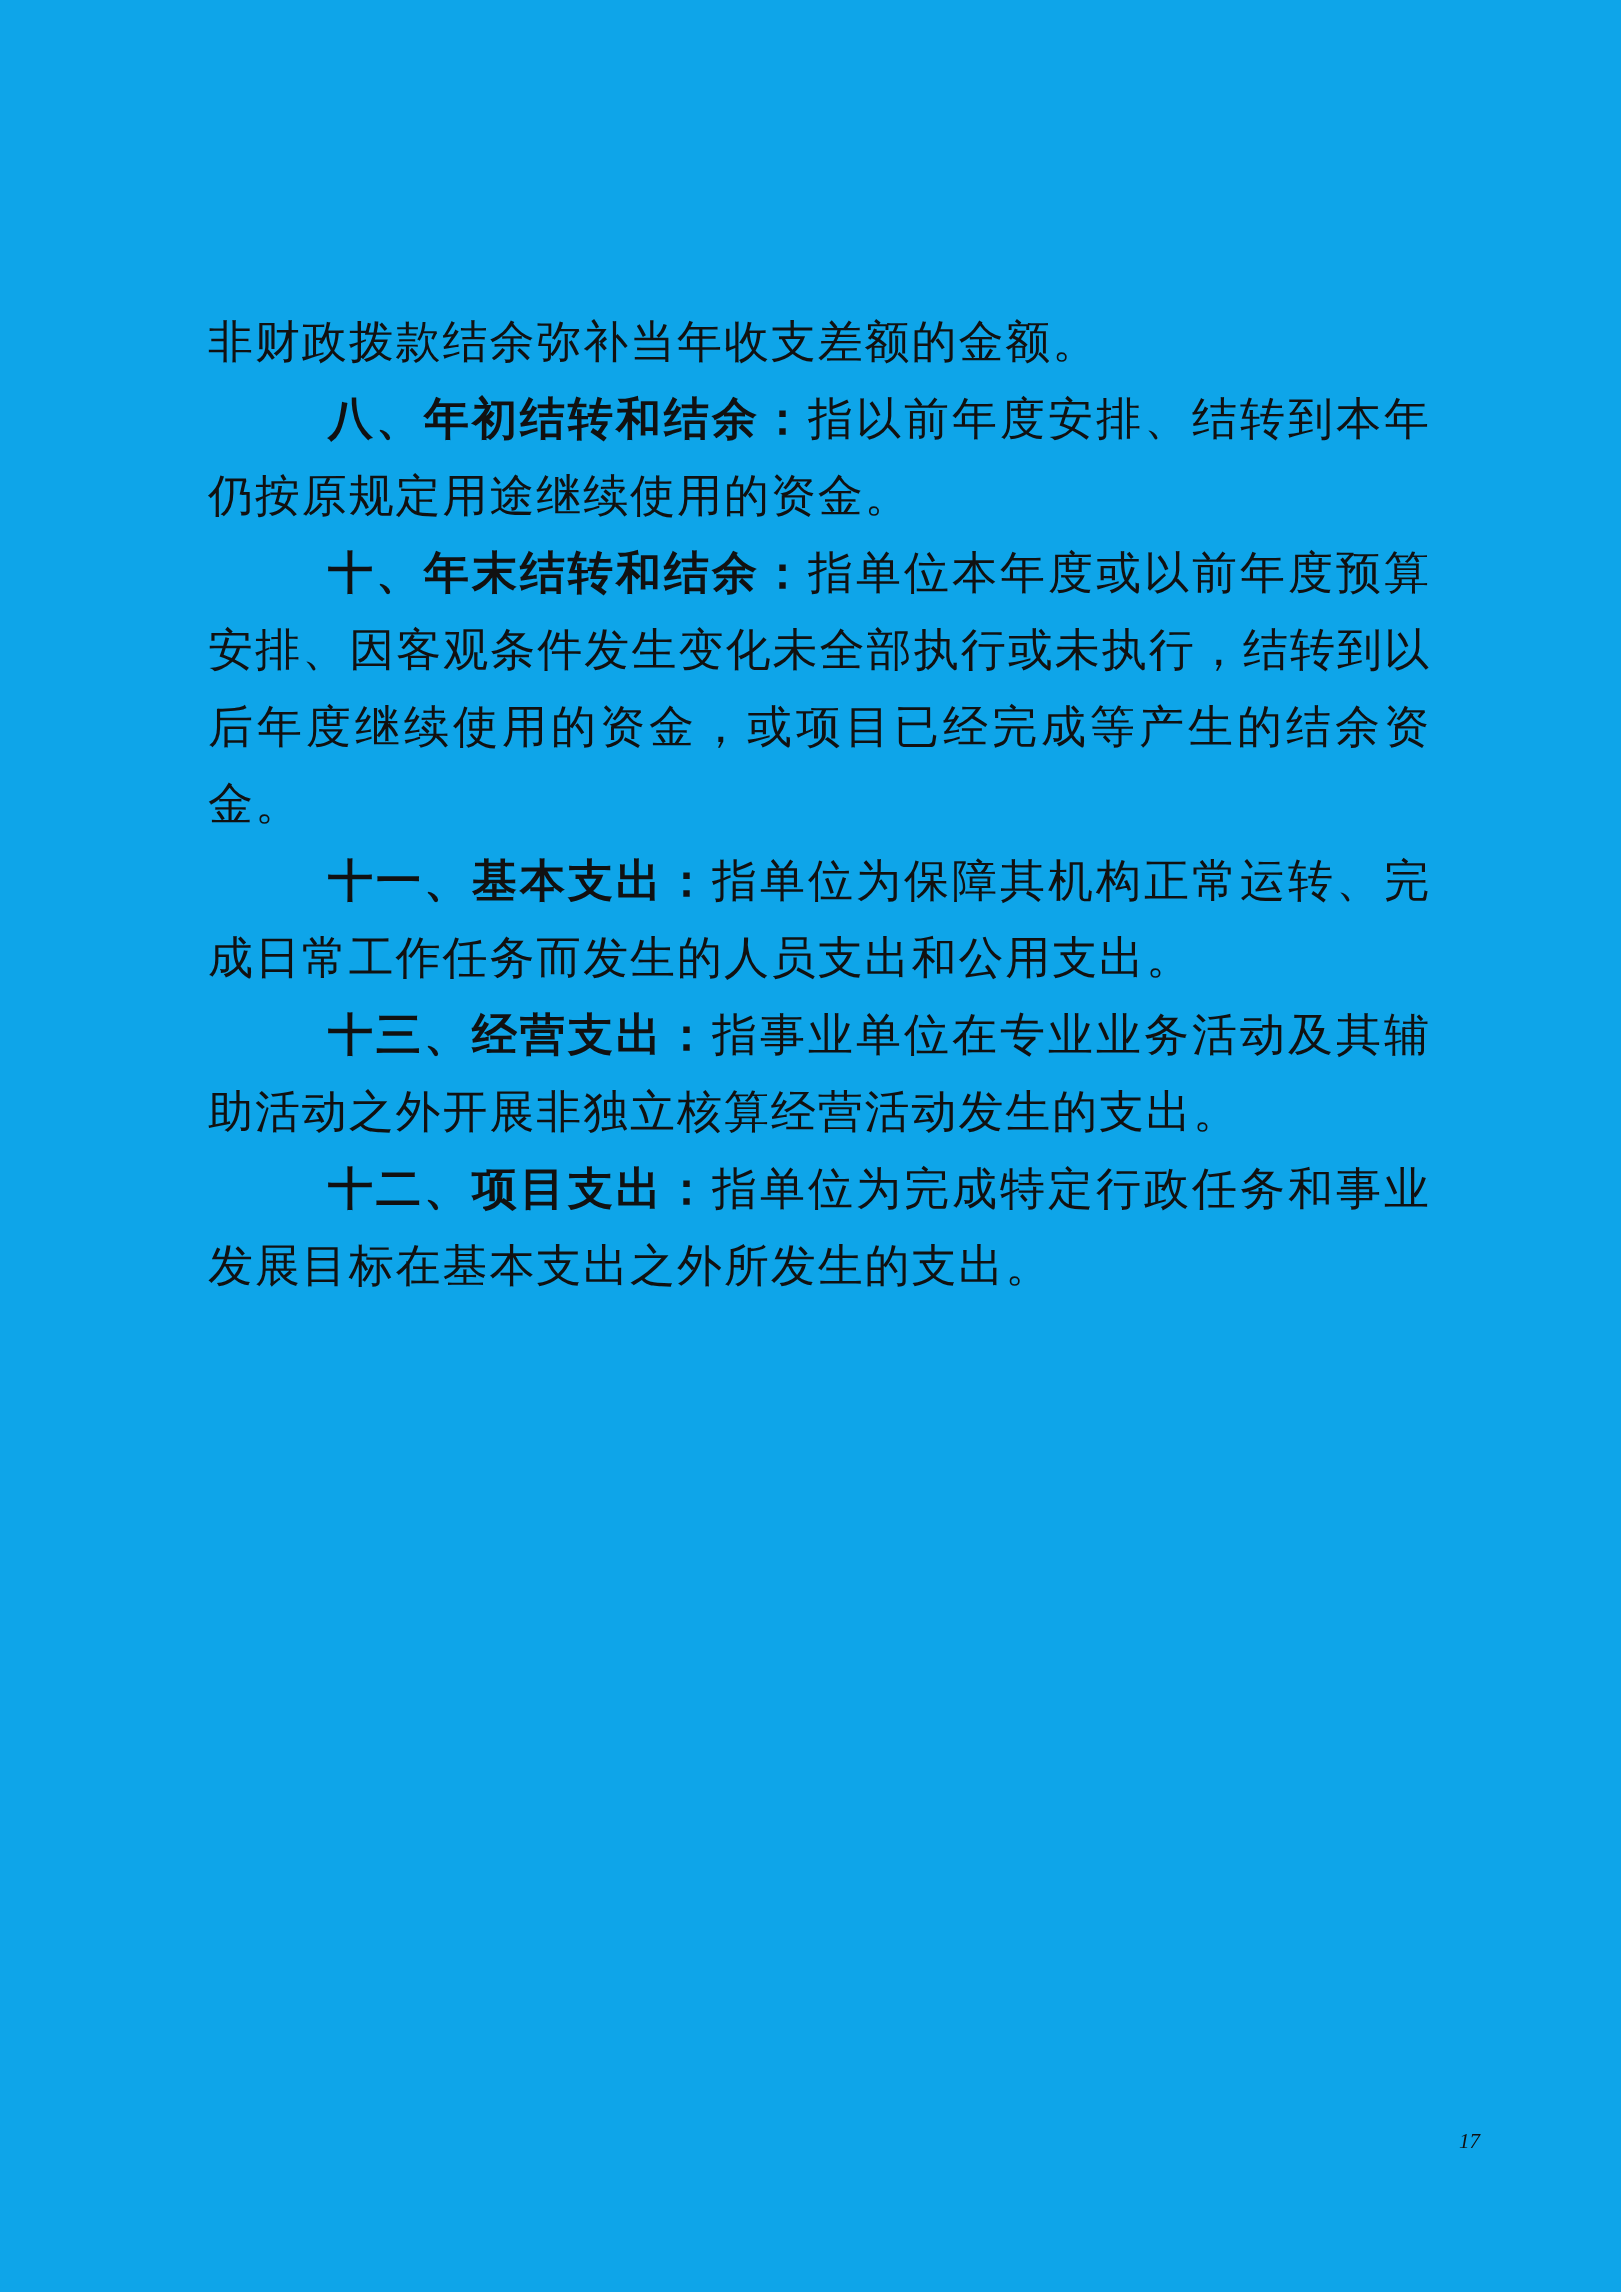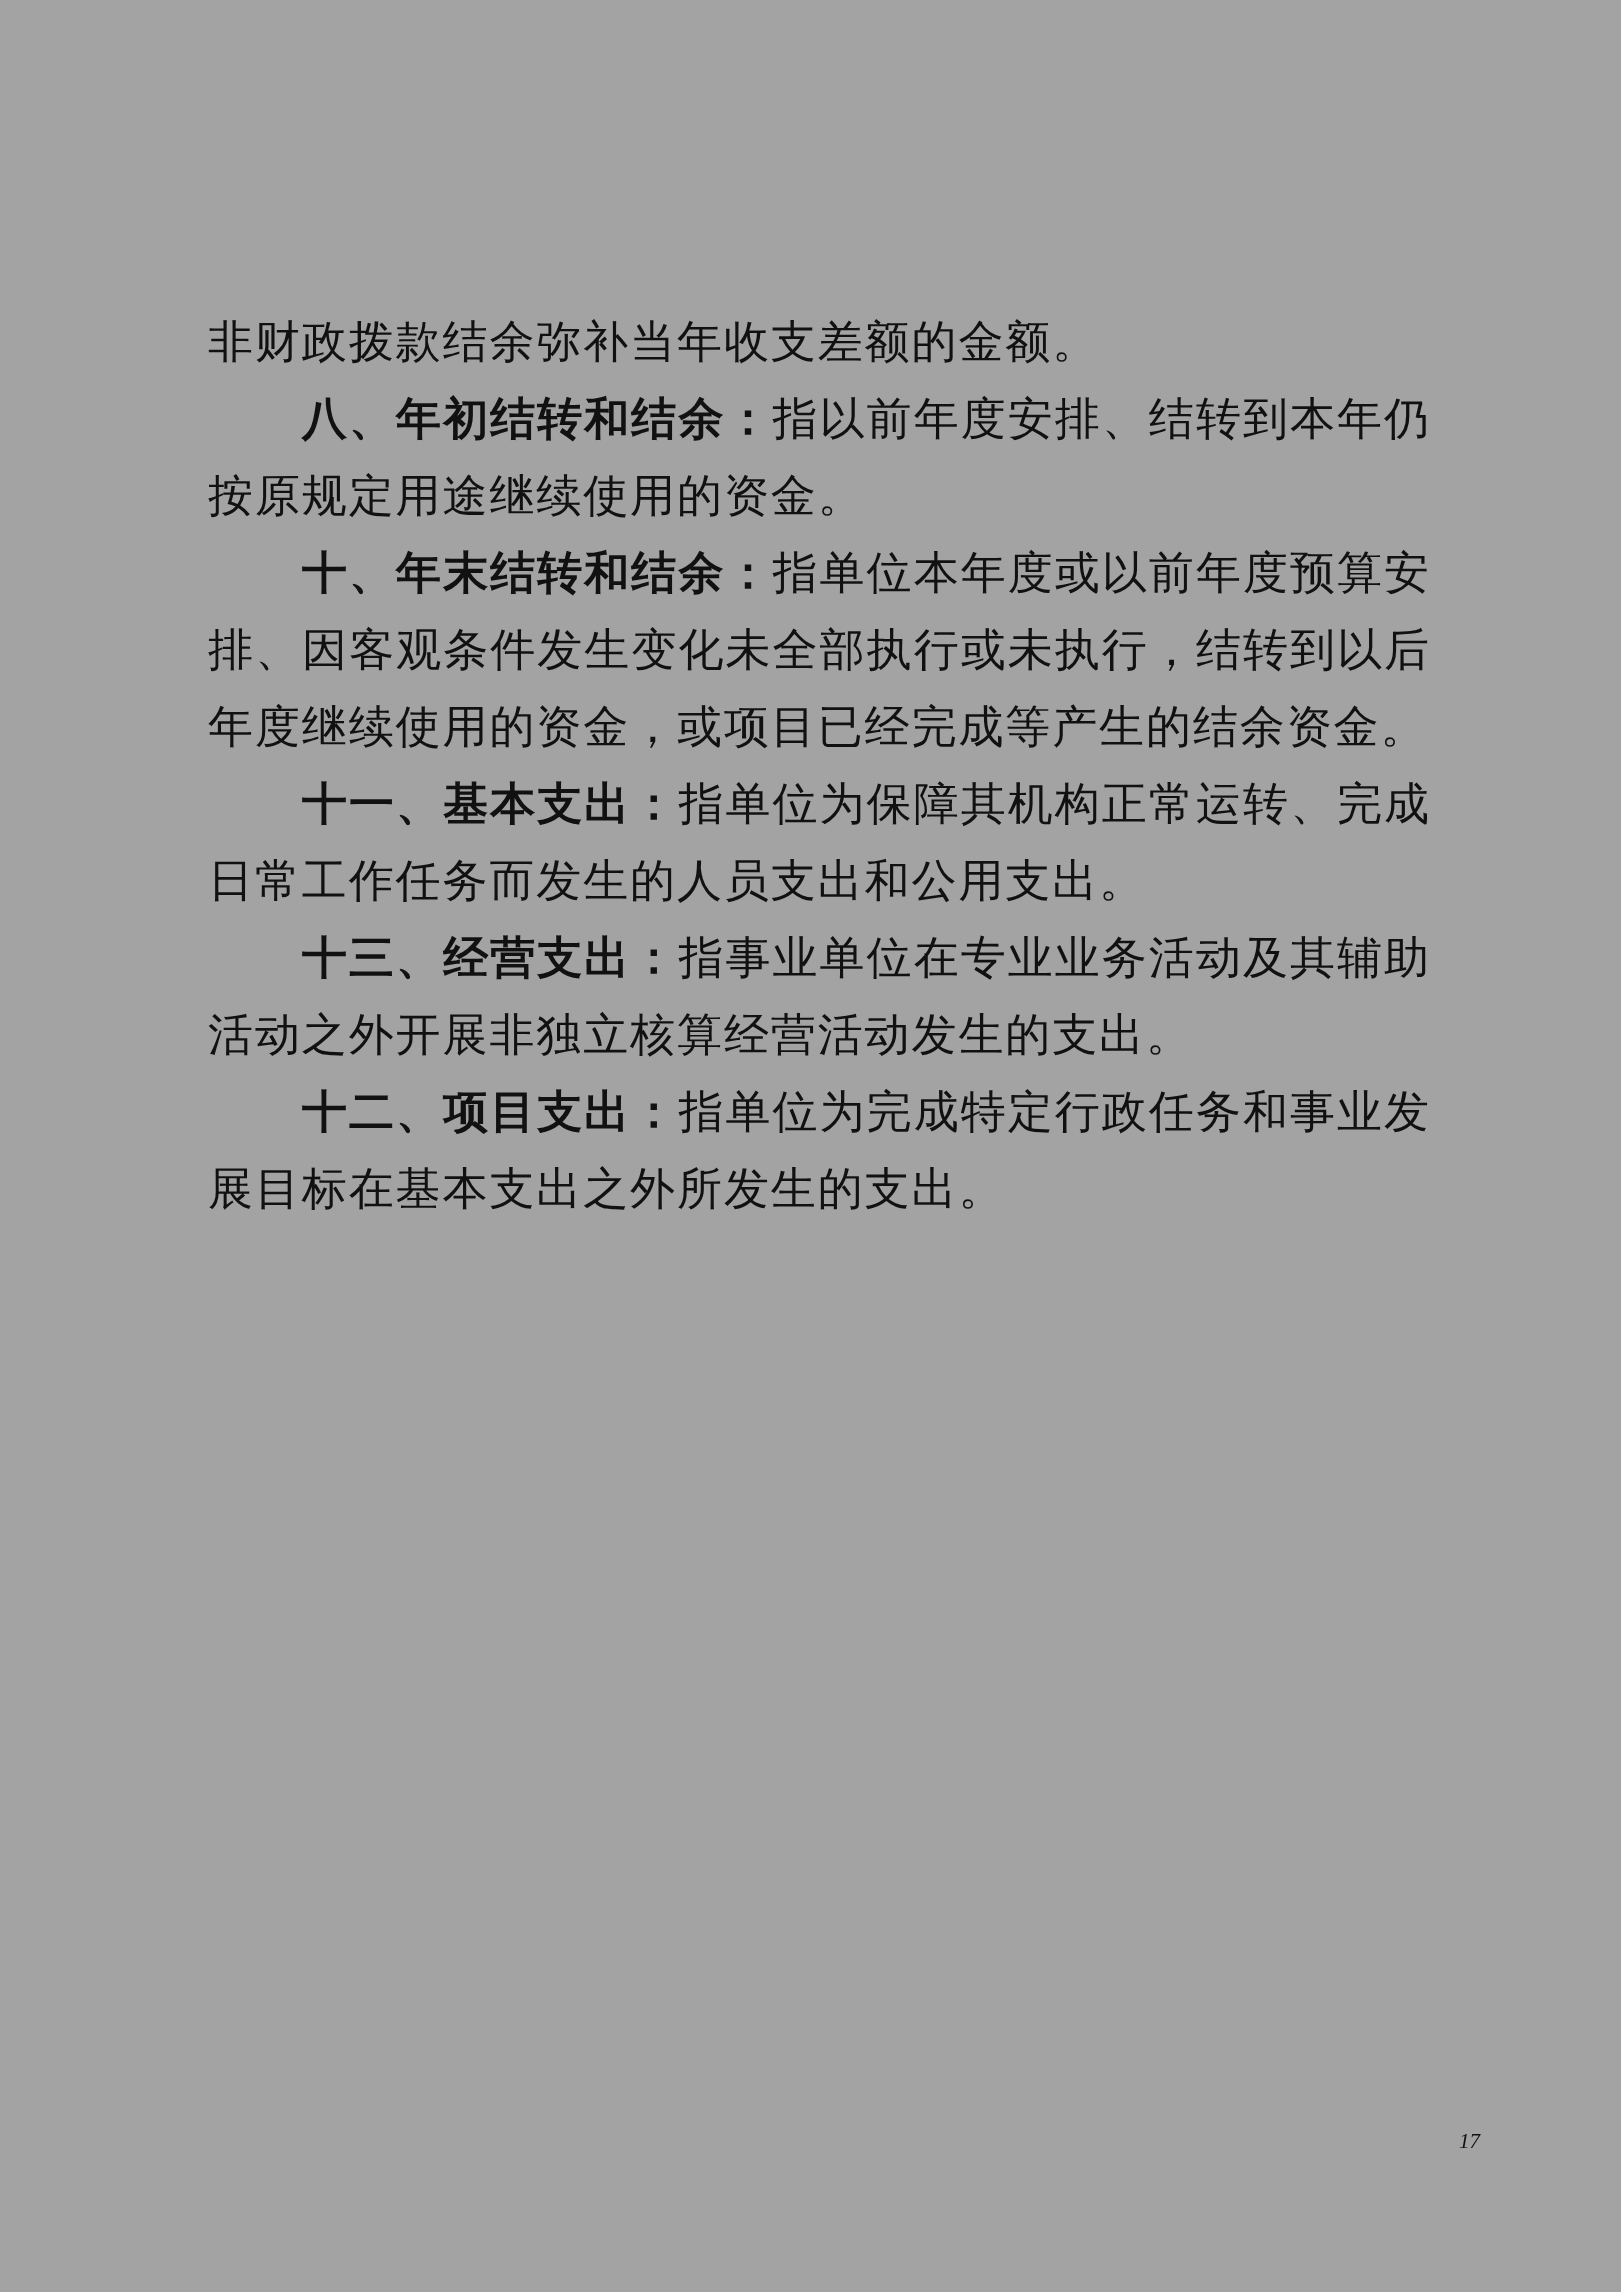--- a/index.html
+++ b/index.html
@@ -1,27 +1,27 @@
 <!DOCTYPE html>
 <html><head>
 <meta charset="utf-8">
 <style>
   html, body { margin: 0; padding: 0; background: #ffffff; }
   body { width: 1621px; height: 2293px; position: relative; overflow: hidden; }
-  .page { position: absolute; left: 0; top: 0; width: 1621px; height: 2293px; background: #a3a3a3; }
+  .page { position: absolute; left: 0; top: 0; width: 1621px; height: 2293px; background: #0ea5e9; }
   .content {
     position: absolute; left: 208px; top: 303px; width: 1223px;
     font-family: "DejaVu Serif", "Liberation Serif", serif;
     font-size: 45px; line-height: 77px; color: #111;
     letter-spacing: 1.9px;
     text-align: justify;
   }
   .para { margin: 0; text-indent: 0; }
   .para.indent { text-indent: 94px; }
-  .term { font-family: "DejaVu Sans", "Liberation Sans", sans-serif; font-weight: bold; }
+  .term { font-family: "DejaVu Sans", "Liberation Sans", sans-serif; font-weight: bold; margin-left: 26px; }
   .page-num {
     position: absolute; left: 1459px; top: 2129px;
     font-family: "Liberation Serif", serif; font-size: 21px; color: #111; font-style: italic;
   }
 </style>
 </head>
 <body>
 
 <div class="page">
   <div class="content">

